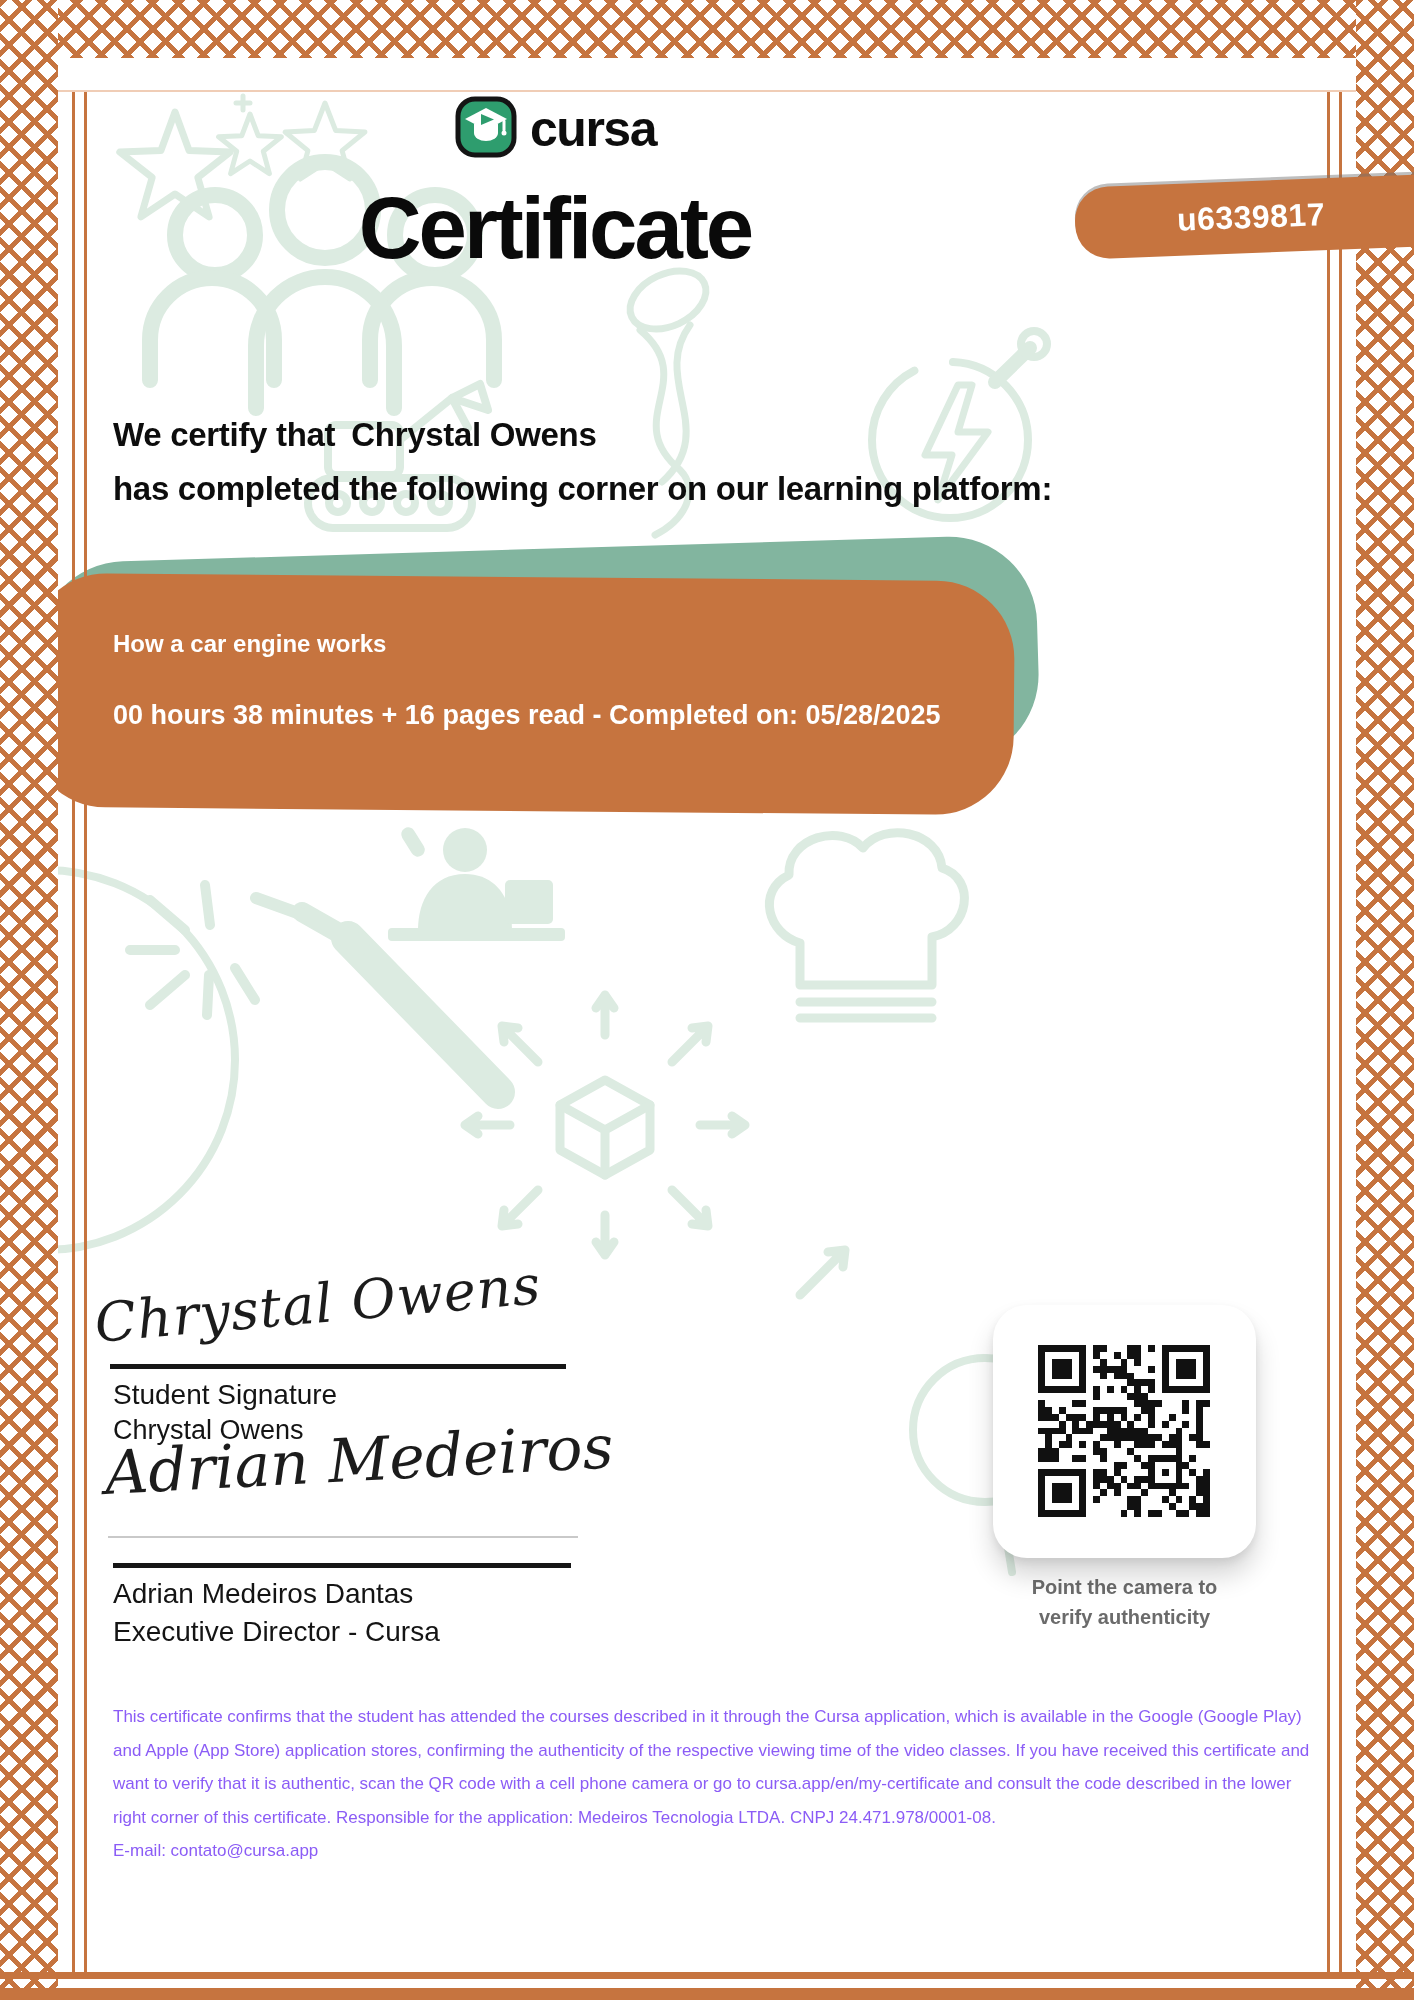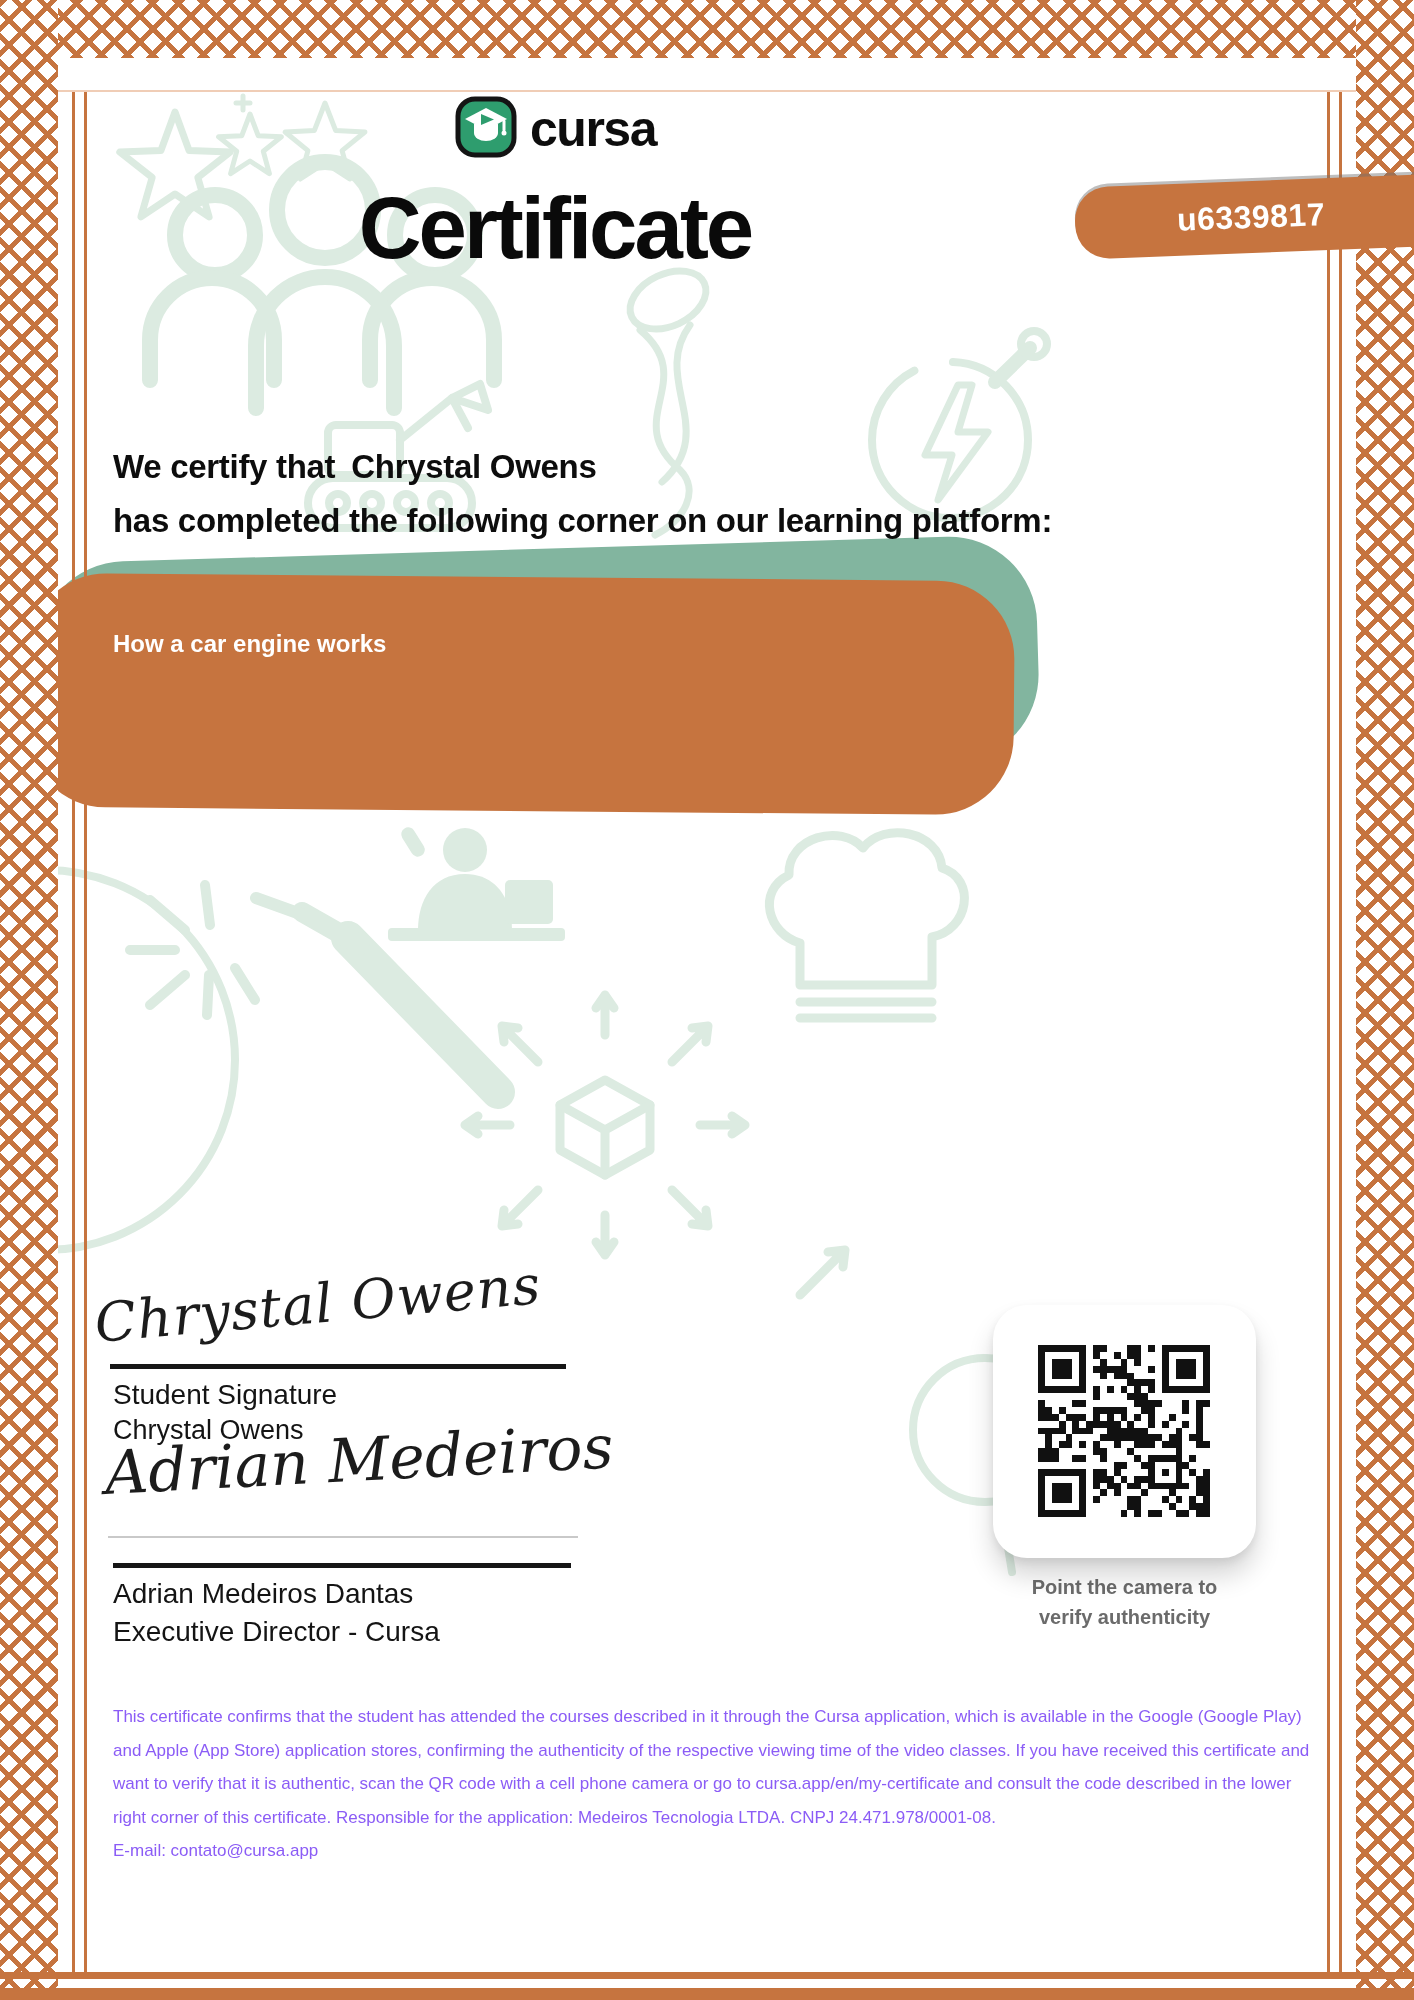--- a/index.html
+++ b/index.html
@@ -33,21 +33,21 @@
   .title{font-size:87px;font-weight:800;letter-spacing:-3px;color:#0a0a0a;margin-top:15px;}
 
   .badge{position:absolute;left:1075px;top:181px;width:352px;height:72px;background:#C6743F;
          border-radius:34px 0 0 34px;transform:rotate(-2.2deg);display:flex;align-items:center;
          justify-content:center;color:#fff;font-weight:700;font-size:32px;letter-spacing:.5px;
          z-index:6;box-shadow:0 -3px 0 rgba(110,110,110,.45);}
 
   
   .intro{position:absolute;left:113px;top:408px;z-index:3;font-weight:700;font-size:33px;
          line-height:54px;letter-spacing:-.3px;color:#0d0d0d;}
-  .intro .row{display:flex;margin-top:32px;}
+  .intro .row{display:flex;}
   .intro .name{margin-left:16px;}
 
   
   .blob-teal{position:absolute;left:38px;top:549px;width:1000px;height:226px;background:#82B59F;
              border-radius:88px;transform:rotate(-1.7deg);z-index:2;}
   .blob-orange{position:absolute;left:28px;top:577px;width:986px;height:234px;background:#C6743F;
              border-radius:78px;transform:rotate(.5deg);z-index:2;}
   .course-title{position:absolute;left:113px;top:630px;font-size:24px;font-weight:700;color:#fff;z-index:3;}
   .course-meta{position:absolute;left:113px;top:700px;font-size:27px;font-weight:600;color:#fff;z-index:3;}
 
@@ -153,20 +153,21 @@
       <path d="M465 874 c-32 0 -47 26 -47 56 h94 c0 -30 -15 -56 -47 -56 z"></path>
       <rect x="406" y="826" width="14" height="32" rx="7" transform="rotate(-32 413 842)"></rect>
       <rect x="388" y="928" width="177" height="13" rx="4"></rect>
       <rect x="505" y="880" width="48" height="44" rx="5"></rect>
     </g>
   </svg>
 
   <div class="blob-teal"></div>
   <div class="blob-orange"></div>
   <div class="course-title">How a car engine works</div>
+  <div class="course-meta">00 hours 38 minutes + 16 pages read - Completed on: 05/28/2025</div>
 
   <div class="header">
     <div class="logo-row">
       <span>
         <svg width="64" height="64" viewBox="0 0 64 64">
           <rect x="4" y="4" width="56" height="56" rx="17" fill="#2E9D6E" stroke="#141414" stroke-width="5"></rect>
           <polygon points="32,13 53,24 32,35 11,24" fill="#ffffff"></polygon>
           <path d="M20 29 v9 a12 8 0 0 0 24 0 v-9" fill="#ffffff"></path>
           <polygon points="27,19 40,24.5 27,30" fill="#2E9D6E"></polygon>
           <path d="M50 26 v9" stroke="#ffffff" stroke-width="3" stroke-linecap="round"></path>

